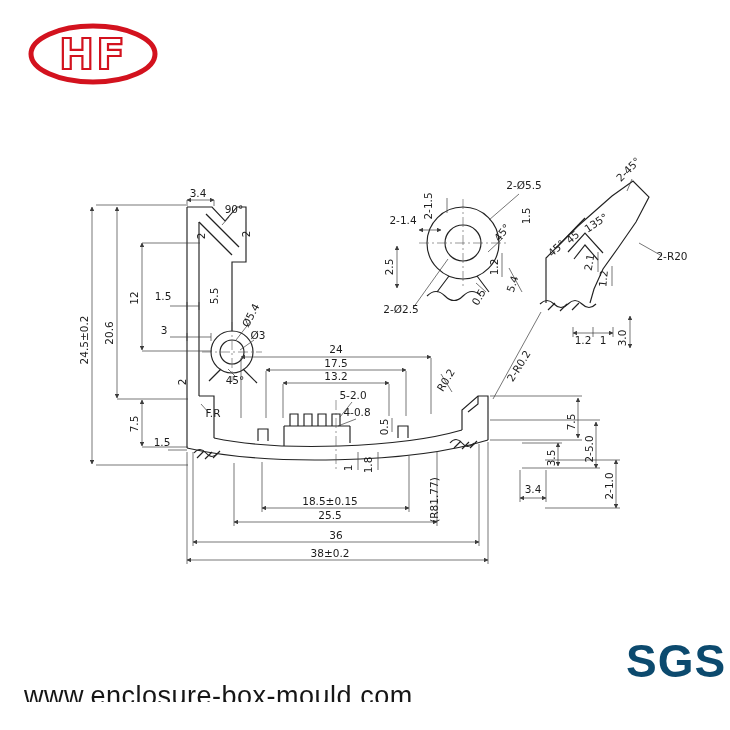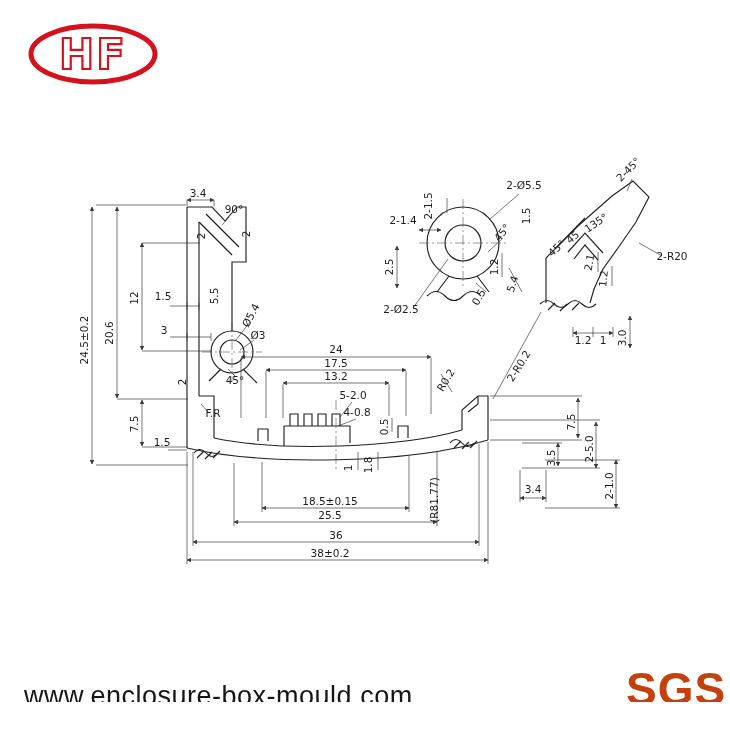--- a/index.html
+++ b/index.html
@@ -2,21 +2,21 @@
 <html><head>
 <meta charset="utf-8">
 <style>
   html,body{margin:0;padding:0;background:#ffffff;}
   .page{position:relative;width:730px;height:702px;background:#ffffff;overflow:hidden;
         font-family:"Liberation Sans","DejaVu Sans",sans-serif;}
   .logo{position:absolute;left:26px;top:22px;}
   .drawing{position:absolute;left:0;top:0;width:730px;height:730px;}
   .website{position:absolute;left:24px;top:681px;font-size:27px;color:#161616;letter-spacing:.5px;text-align:center;}
   .footer-rule{position:absolute;left:0;top:712px;width:730px;height:2px;background:#2e2e2e;}
-  .sgs{position:absolute;left:626px;top:662px;font-size:46px;font-weight:bold;color:#c2410c;letter-spacing:1px;}
+  .sgs{position:absolute;left:626px;top:634px;font-size:46px;font-weight:bold;color:#0c4a6e;letter-spacing:1px;}
   .sgs-accent{position:absolute;left:575px;top:695px;}
   svg text{font-family:"DejaVu Sans",sans-serif;}
   #annotation-layer text{font-size:10.5px;fill:#1c1c1c;text-anchor:middle;}
   .outline path,.outline circle{stroke:#222;stroke-width:1.15;fill:none;}
   .thin path,.thin line{stroke:#3c3c3c;stroke-width:.7;fill:none;}
   .cl path{stroke:#555;stroke-width:.6;fill:none;stroke-dasharray:10 3 2 3;}
 </style>
 </head>
 <body>
 <div class="page">

